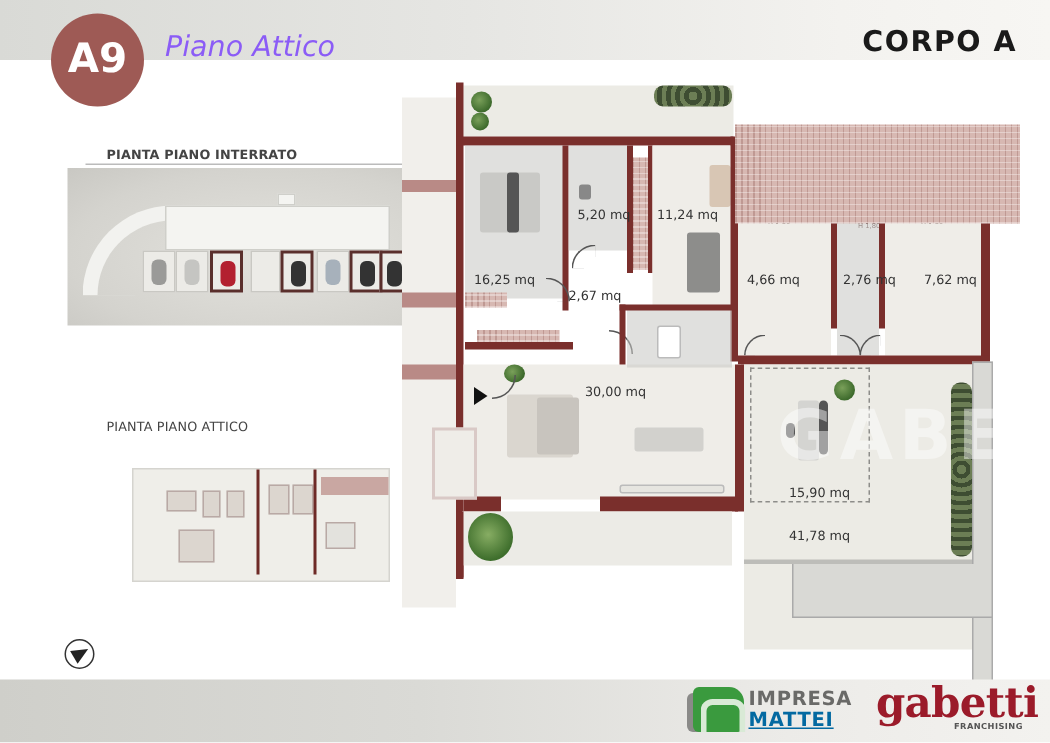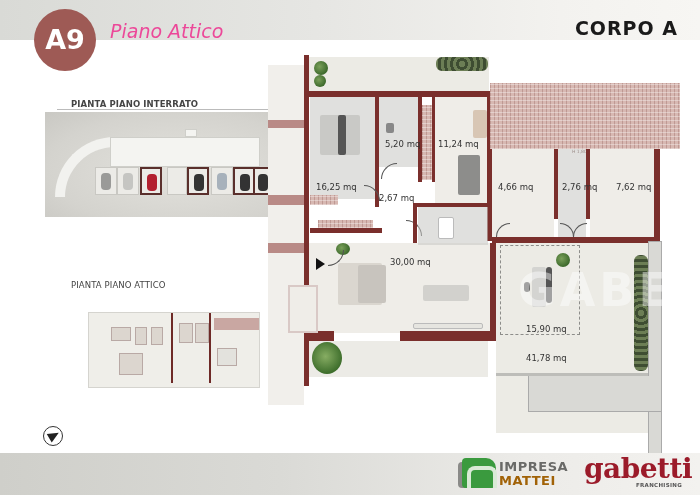--- a/index.html
+++ b/index.html
@@ -5,21 +5,21 @@
   * { box-sizing: border-box; margin: 0; padding: 0; }
   html, body { width: 700px; height: 495px; overflow: hidden; background: #ffffff; }
   body { position: relative; font-family: "DejaVu Sans", sans-serif; color: #222; }
 
   
   .header-band { position: absolute; left: 0; top: 0; width: 700px; height: 40px;
     background: linear-gradient(90deg, #d9dad6 0%, #e6e6e3 45%, #f3f2ef 80%, #f7f6f3 100%); }
   .badge { position: absolute; left: 34px; top: 9px; width: 62px; height: 62px; border-radius: 50%;
     background: #9e5a55; color: #fff; font-weight: bold; font-size: 27px; line-height: 62px; text-align: center;
     letter-spacing: 0px; font-family: "DejaVu Sans", sans-serif; }
-  .title { position: absolute; left: 110px; top: 20px; font-size: 19px; font-style: italic; color: #ec4899;
+  .title { position: absolute; left: 110px; top: 20px; font-size: 19px; font-style: italic; color: #8b5cf6;
     font-family: "DejaVu Sans", sans-serif; }
   .corpo { position: absolute; right: 22px; top: 17px; font-size: 19px; font-weight: bold; letter-spacing: 1px; color: #1a1a1a; }
 
   
   .side-label { position: absolute; font-size: 8.5px; color: #444; letter-spacing: 0.1px; }
 
   
   .mini-basement { position: absolute; left: 45px; top: 112px; width: 225px; height: 105px;
     background: radial-gradient(ellipse at 60% 55%, #e3e2dd 0%, #d4d3ce 70%, #c9c8c3 100%); }
   .mini-basement .topline { position:absolute; left: 12px; top: -3px; width: 215px; height:1px; background:#bbb; }
@@ -65,21 +65,21 @@
   .watermark { position: absolute; color: rgba(255,255,255,.45); font-size: 46px; font-weight: bold; letter-spacing: 4px; }
 
   
   .footer { position: absolute; left: 0; top: 453px; width: 700px; height: 42px;
     background: linear-gradient(90deg, #cfcfca 0%, #dadad6 40%, #ecebe8 75%, #f3f2ef 100%); }
   .mattei-logo { position: absolute; left: 462px; top: 458px; width: 34px; height: 30px; background: #3a9a3e; border-radius: 4px 10px 4px 4px; }
   .mattei-logo::before { content: ""; position: absolute; left: 5px; top: 8px; width: 22px; height: 18px;
     border: 4px solid #d9ead6; border-bottom: none; border-radius: 8px 8px 0 0; }
   .mattei-grey { position: absolute; left: 458px; top: 462px; width: 10px; height: 26px; background: #8a8a88; border-radius: 4px 0 0 4px; }
   .mattei-text1 { position: absolute; left: 499px; top: 459px; font-size: 13px; color: #6a6a68; font-weight: bold; letter-spacing: 0.5px; }
-  .mattei-text2 { position: absolute; left: 499px; top: 473px; font-size: 13px; color: #a16207; font-weight: bold; letter-spacing: 0.5px; }
+  .mattei-text2 { position: absolute; left: 499px; top: 473px; font-size: 13px; color: #0369a1; font-weight: bold; letter-spacing: 0.5px; text-decoration: underline; }
   .gabetti-text { position: absolute; left: 584px; top: 452px; font-family: "DejaVu Serif", serif; font-weight: bold; font-size: 28px; color: #9b1b2a; letter-spacing: -0.5px; }
   .gabetti-sub { position: absolute; left: 636px; top: 482px; font-size: 5.5px; color: #555; letter-spacing: 0.3px; font-weight: bold; }
 </style>
 </head>
 <body>
 
 <div class="header-band"></div>
 <div class="badge">A9</div>
 <div class="title">Piano Attico</div>
 <div class="corpo">CORPO A</div>

